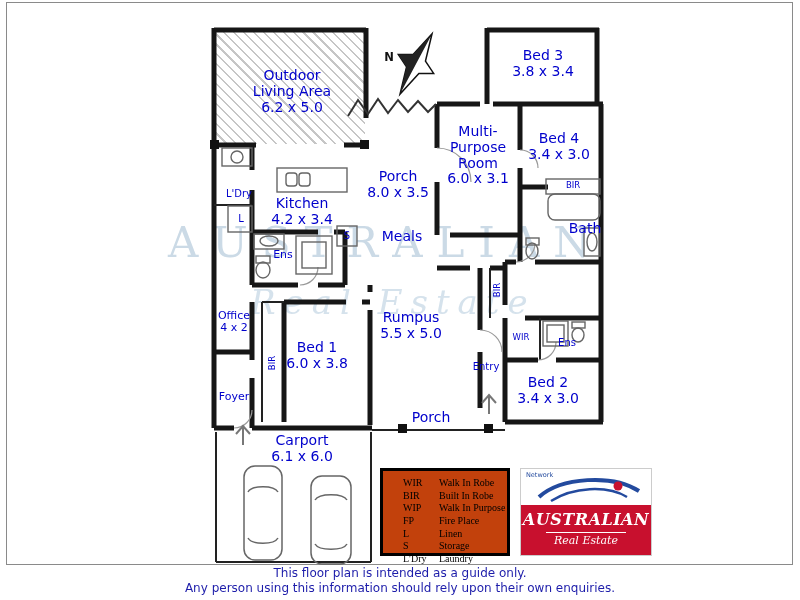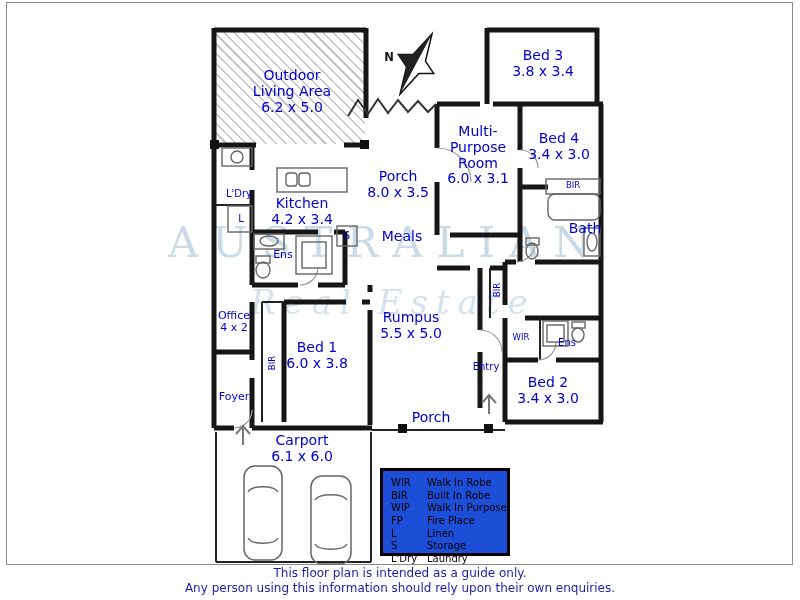--- a/index.html
+++ b/index.html
@@ -15,21 +15,21 @@
   svg.layer{position:absolute;left:0;top:0;}
   .lbl{position:absolute;transform:translate(-50%,-50%);text-align:center;color:#0000cc;
        font-size:14px;line-height:1.13;white-space:nowrap;}
   .lbl .ln{display:block;}
   .lbl.md{font-size:11px;}
   .lbl.sm{font-size:10px;}
   .lbl.xs{font-size:8.5px;}
   .lbl.vert{transform:translate(-50%,-50%) rotate(-90deg);}
   .lbl.dark{color:#111;font-weight:bold;font-size:11.5px;}
   .legend{position:absolute;left:380px;top:468px;width:130px;height:88px;border:3px solid #000;
-          box-sizing:border-box;background:#1d4ed8;padding:6px 0 0 8px;}
+          box-sizing:border-box;background:#c2410c;padding:6px 0 0 20px;font-family:Liberation Serif, serif;}
   .legrow{font-size:10px;color:#000;line-height:1.12;margin-bottom:1.5px;white-space:nowrap;}
   .legrow .abbr{display:inline-block;width:36px;}
   .logo{position:absolute;left:520px;top:468px;width:132px;height:88px;background:#fff;
         border:1px solid #ccc;box-sizing:border-box;}
   .logo .network{position:absolute;top:2px;left:5px;font-size:6.5px;color:#234a9e;}
   .logo .redband{position:absolute;left:0;bottom:0;width:100%;height:50px;background:#c8102e;
         text-align:center;color:#fff;}
   .logo .brand{font-family:"DejaVu Serif","Liberation Serif",serif;font-style:italic;font-weight:bold;
         font-size:16px;margin-top:5px;letter-spacing:0.5px;}
   .logo .tagline{font-family:"DejaVu Serif","Liberation Serif",serif;font-style:italic;font-size:11px;
@@ -215,16 +215,28 @@
   <div class="legend">
     <div class="legrow"><span class="abbr">WIR</span><span>Walk In Robe</span></div>
     <div class="legrow"><span class="abbr">BIR</span><span>Built In Robe</span></div>
     <div class="legrow"><span class="abbr">WIP</span><span>Walk In Purpose</span></div>
     <div class="legrow"><span class="abbr">FP</span><span>Fire Place</span></div>
     <div class="legrow"><span class="abbr">L</span><span>Linen</span></div>
     <div class="legrow"><span class="abbr">S</span><span>Storage</span></div>
     <div class="legrow"><span class="abbr">L'Dry</span><span>Laundry</span></div>
   </div>
 
+  <div class="logo">
+    <span class="network">Network</span>
+    <svg width="132" height="38" viewBox="0 0 132 38">
+      <path d="M18,28 C40,8 92,5 118,22" stroke="#234a9e" stroke-width="4" fill="none"></path>
+      <path d="M30,32 C52,18 86,16 106,28" stroke="#234a9e" stroke-width="2.5" fill="none"></path>
+      <circle cx="97" cy="17" r="4.5" fill="#c8102e"></circle>
+    </svg>
+    <div class="redband">
+      <div class="brand">AUSTRALIAN</div>
+      <div class="tagline">Real Estate</div>
+    </div>
+  </div>
 
   <div class="footer" style="top:566px">This floor plan is intended as a guide only.</div>
   <div class="footer" style="top:581px">Any person using this information should rely upon their own enquiries.</div>
 </div>
 
 </body></html>

